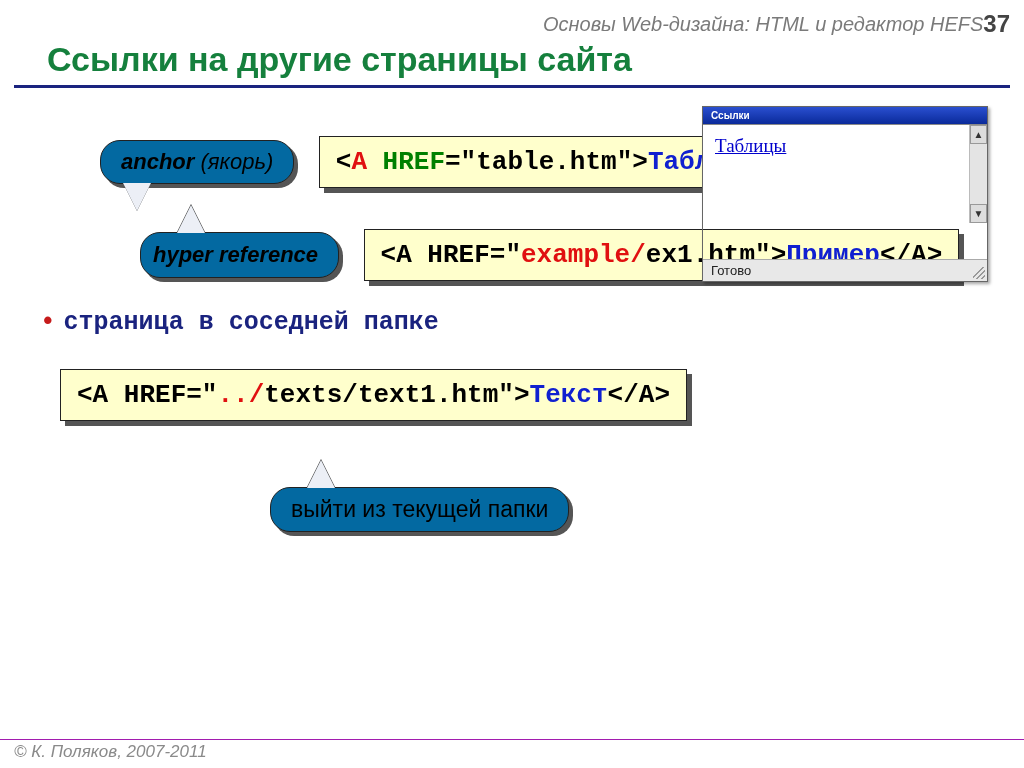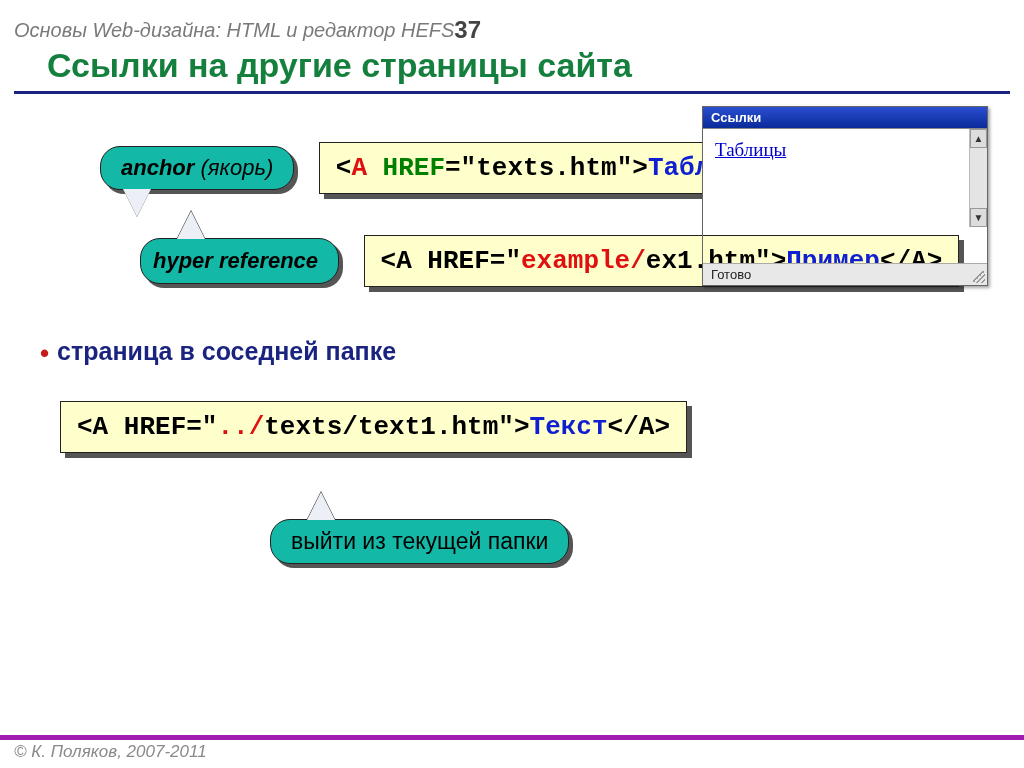--- a/index.html
+++ b/index.html
@@ -7,23 +7,23 @@
     padding: 0;
     width: 1024px;
     height: 768px;
     font-family: Arial, sans-serif;
     background: #fff;
     position: relative;
     overflow: hidden;
   }
   .header {
     display: flex;
-    justify-content: flex-start;
+    justify-content: flex-end;
     align-items: center;
-    padding: 16px 14px 2px 14px;
+    padding: 10px 14px 2px 14px;
     color: #7a7a7a;
     font-style: italic;
     font-size: 20px;
   }
   .header .pnum {
     font-weight: bold;
     font-style: normal;
     color: #444;
     font-size: 24px;
   }
@@ -47,21 +47,21 @@
     vertical-align: middle;
   }
   .section-title {
     color: #1a237f;
     font-weight: bold;
     font-size: 25px;
     margin: 10px 0 14px 0;
   }
   .callout {
     display: inline-block;
-    background: #14b8a6;
+    background: #0369a1;
     border: 1.5px solid #222;
     border-radius: 20px;
     padding: 8px 20px;
     font-size: 22px;
     position: relative;
     box-shadow: 4px 4px 0 #555;
   }
   .callout .b { font-weight: bold; font-style: italic; }
   .callout .i { font-style: italic; }
   .callout-anchor {
@@ -112,21 +112,21 @@
     right: 36px;
     top: 106px;
     width: 284px;
     border: 1px solid #666;
     box-shadow: 2px 2px 3px rgba(0,0,0,.35);
     font-family: Tahoma, sans-serif;
   }
   .browser .titlebar {
     background: linear-gradient(#2a4fd0,#0a2a9a);
     color: #fff;
-    font-size: 13px;
+    font-size: 10px;
     font-weight: bold;
     padding: 3px 8px;
   }
   .browser .viewport {
     background: #fff;
     padding: 10px 12px 26px 12px;
     position: relative;
     border-top: 1px solid #888;
     height: 62px;
   }
@@ -159,25 +159,25 @@
 
   .footer {
     position: absolute;
     bottom: 4px; left: 0; right: 0;
     display: flex;
     justify-content: space-between;
     padding: 2px 14px;
     color: #8a8a8a;
     font-style: italic;
     font-size: 17px;
-    border-top: 5px solid #a21caf;
+    border-top: 1px solid #a21caf;
   }
 
   .section2 { margin-top: 32px; }
-  .section3 { margin-top: 32px; }
+  .section3 { margin-top: 8px; font-family: Liberation Mono, monospace; }
 </style>
 </head>
 <body>
 
 <div class="header">
   <span>Основы Web-дизайна: HTML и редактор HEFS</span>
   <span class="pnum">37</span>
 </div>
 
 <div class="title">Ссылки на другие страницы сайта</div>
@@ -186,21 +186,21 @@
 <div class="content">
 
   
 
   <div class="callout callout-anchor">
     <span class="b">anchor</span><span class="i"> (якорь)</span>
     <div class="callout-pointer-down"></div>
   </div>
 
   <div class="codebox" style="margin-top:30px;">
-    <span class="c-black">&lt;</span><span class="c-red">A</span><span class="c-green"> HREF</span><span class="c-black">="</span><span class="c-black">texts.htm</span><span class="c-black">"&gt;</span><span class="c-blue">Таблицы</span><span class="c-black">&lt;/</span><span class="c-red">A</span><span class="c-black">&gt;</span>
+    <span class="c-black">&lt;</span><span class="c-red">A</span><span class="c-green"> HREF</span><span class="c-black">="</span><span class="c-black">table.htm</span><span class="c-black">"&gt;</span><span class="c-blue">Таблицы</span><span class="c-black">&lt;/</span><span class="c-red">A</span><span class="c-black">&gt;</span>
   </div>
 
   <div style="clear:both"></div>
   <div class="callout callout-hyper">
     <div class="callout-pointer-up"></div>
     <span class="b">hyper reference</span><br>
   </div>
 
   
   <div class="codebox">

